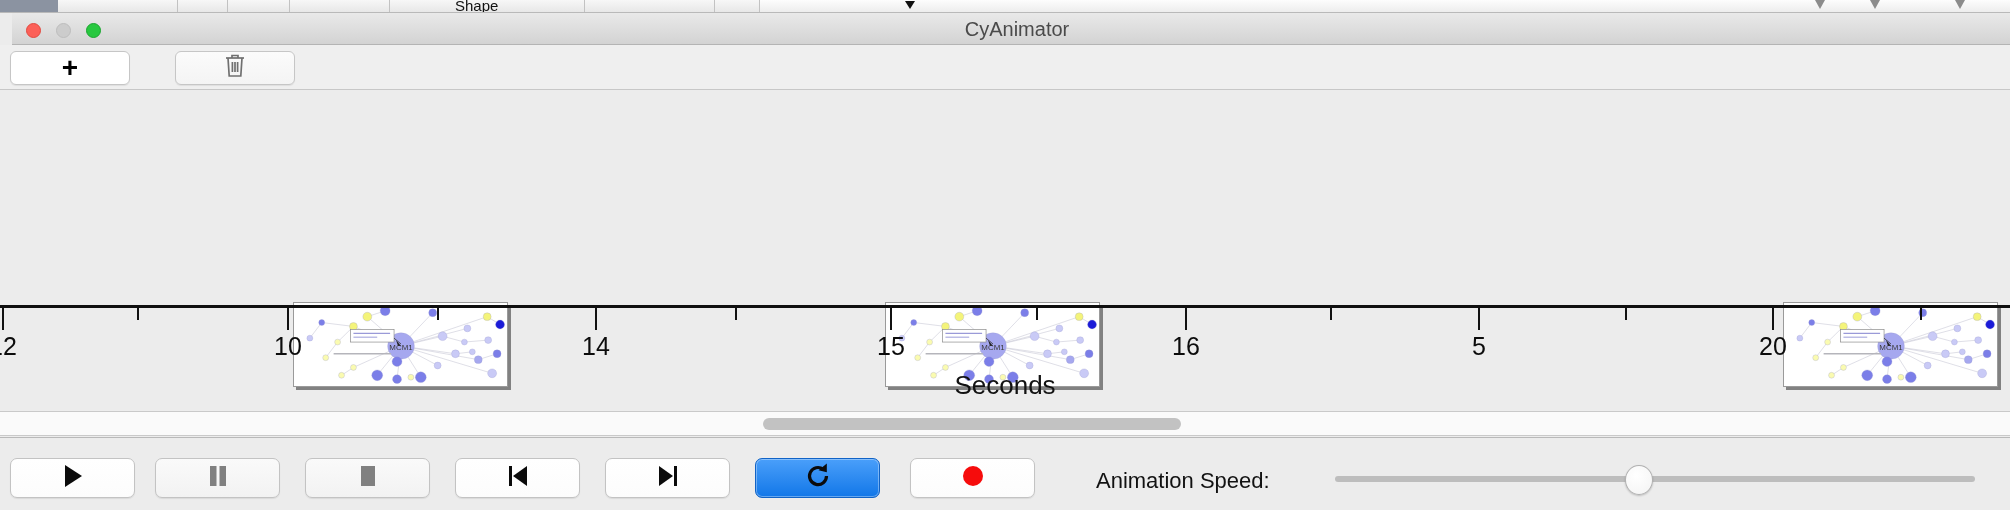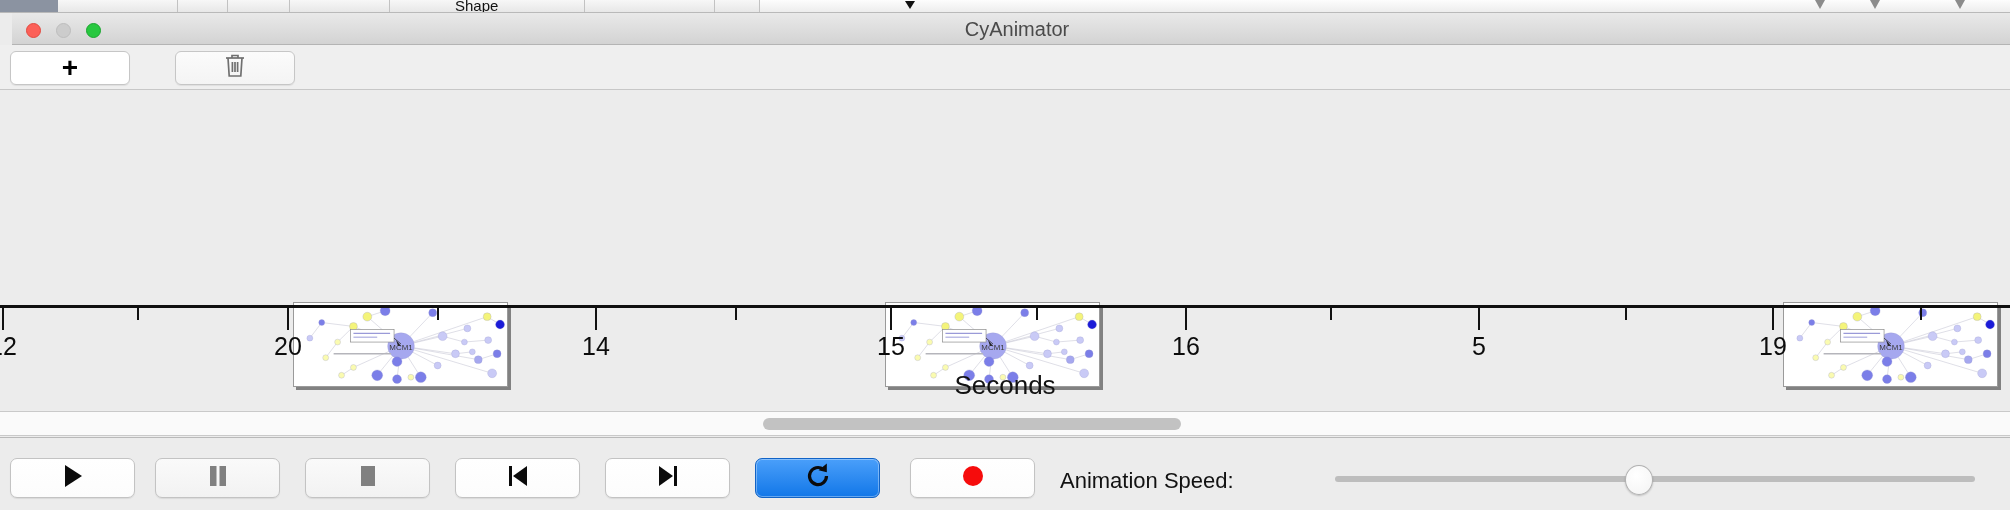--- a/index.html
+++ b/index.html
@@ -149,21 +149,21 @@
   }
   #ctl-play    { left: 10px; }
   #ctl-pause   { left: 155px; }
   #ctl-stop    { left: 305px; }
   #ctl-first   { left: 455px; }
   #ctl-last    { left: 605px; }
   #ctl-loop    { left: 755px; }
   #ctl-record  { left: 910px; }
 
   #speed-label {
-    position: absolute; left: 1060px; top: 30px;
+    position: absolute; left: 1096px; top: 30px;
     font-size: 22px; color: #121212;
   }
   #speed-slider {
     position: absolute; left: 1335px; top: 38px; width: 640px; height: 6px;
     background: #bdbdbd; border-radius: 3px;
   }
   #speed-thumb {
     position: absolute; left: 1625px; top: 27px; width: 28px; height: 30px;
     border-radius: 50%;
     background: radial-gradient(circle at 40% 35%, #ffffff, #f3f3f3);
@@ -428,26 +428,26 @@
       <div class="tick minor" style="left: 137px;"></div>
       <div class="tick minor" style="left: 437px;"></div>
       <div class="tick minor" style="left: 735px;"></div>
       <div class="tick minor" style="left: 1036px;"></div>
       <div class="tick minor" style="left: 1330px;"></div>
       <div class="tick minor" style="left: 1625px;"></div>
       <div class="tick minor" style="left: 1920px;"></div>
     </div>
   <div id="labels-layer">
       <div class="tick-label" style="left: 3px;">12</div>
-      <div class="tick-label" style="left: 288px;">20</div>
+      <div class="tick-label" style="left: 288px;">10</div>
       <div class="tick-label" style="left: 596px;">14</div>
       <div class="tick-label" style="left: 891px;">15</div>
       <div class="tick-label" style="left: 1186px;">16</div>
       <div class="tick-label" style="left: 1479px;">5</div>
-      <div class="tick-label" style="left: 1773px;">19</div>
+      <div class="tick-label" style="left: 1773px;">20</div>
     </div>
 
   <div id="axis-title">Seconds</div>
 </div>
 
 <div id="hscroll">
   <div id="hscroll-thumb"></div>
 </div>
 
 <div id="controls">

